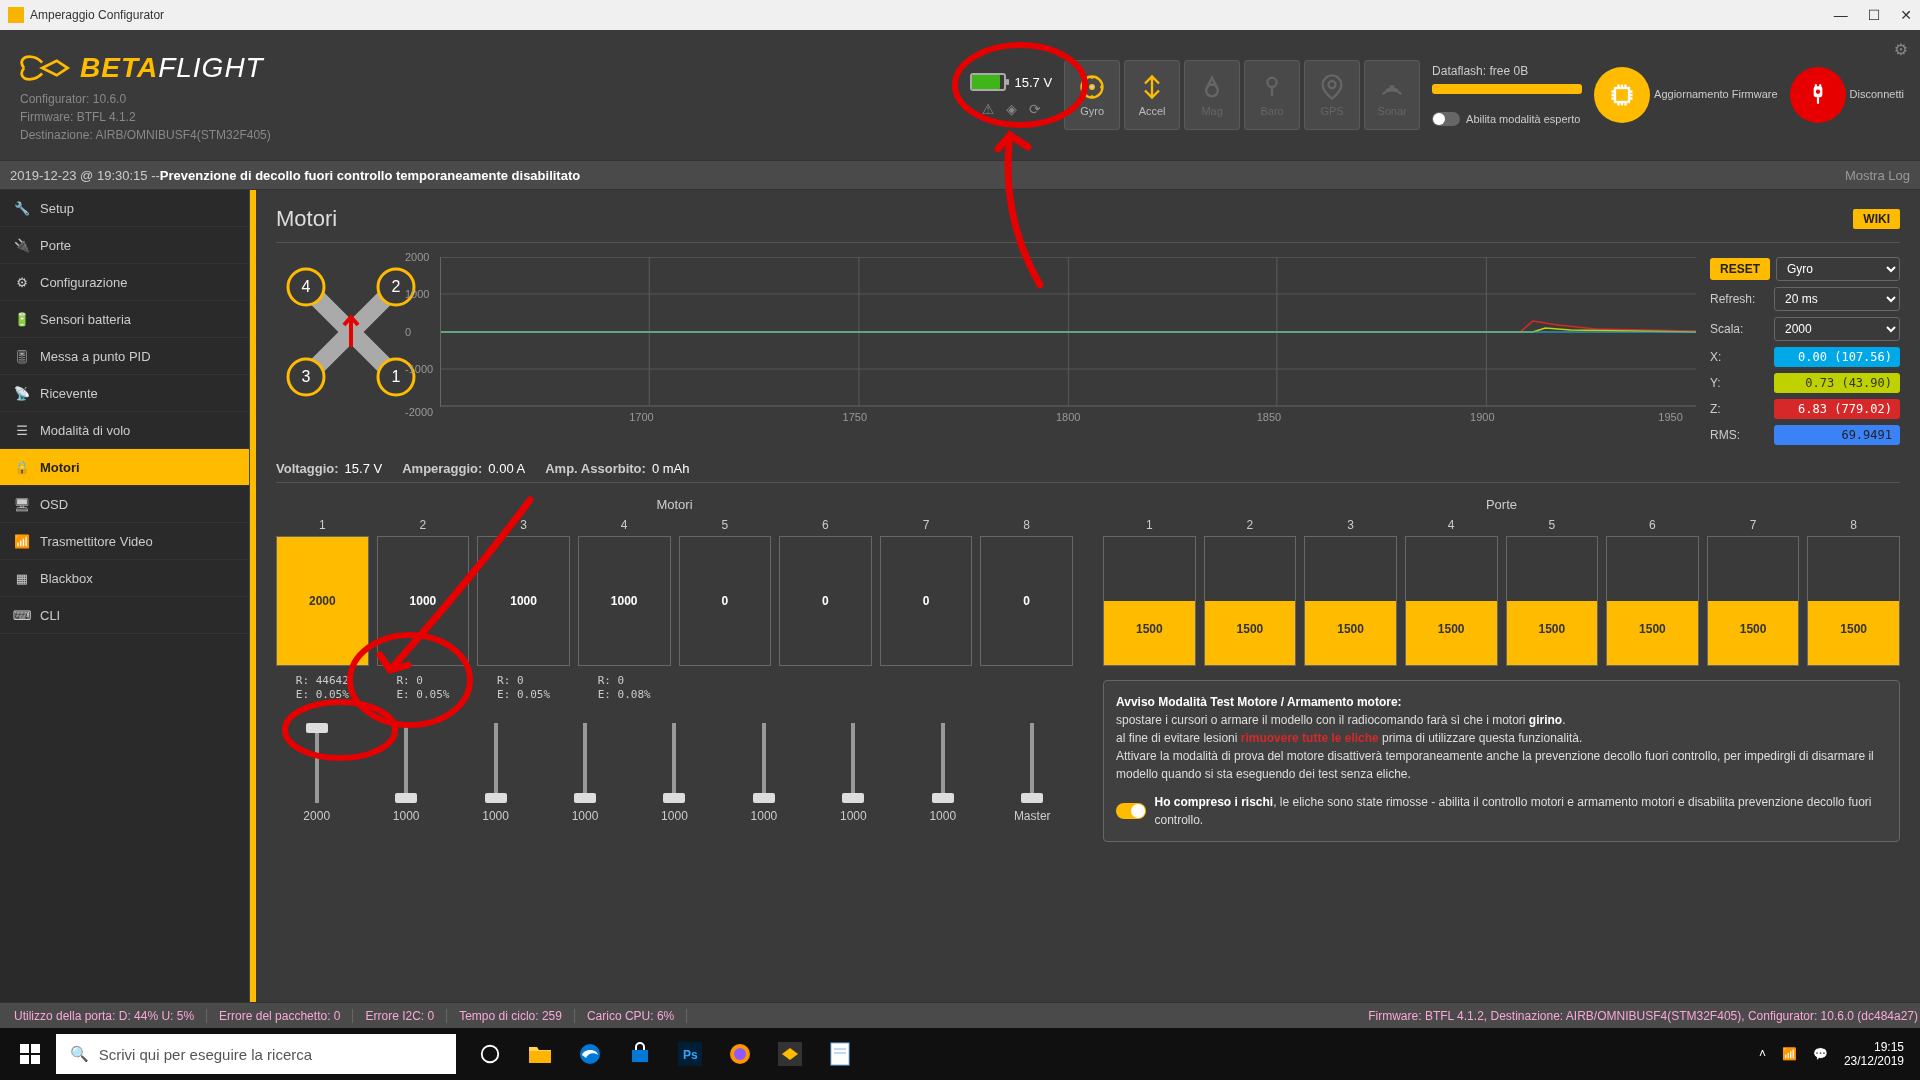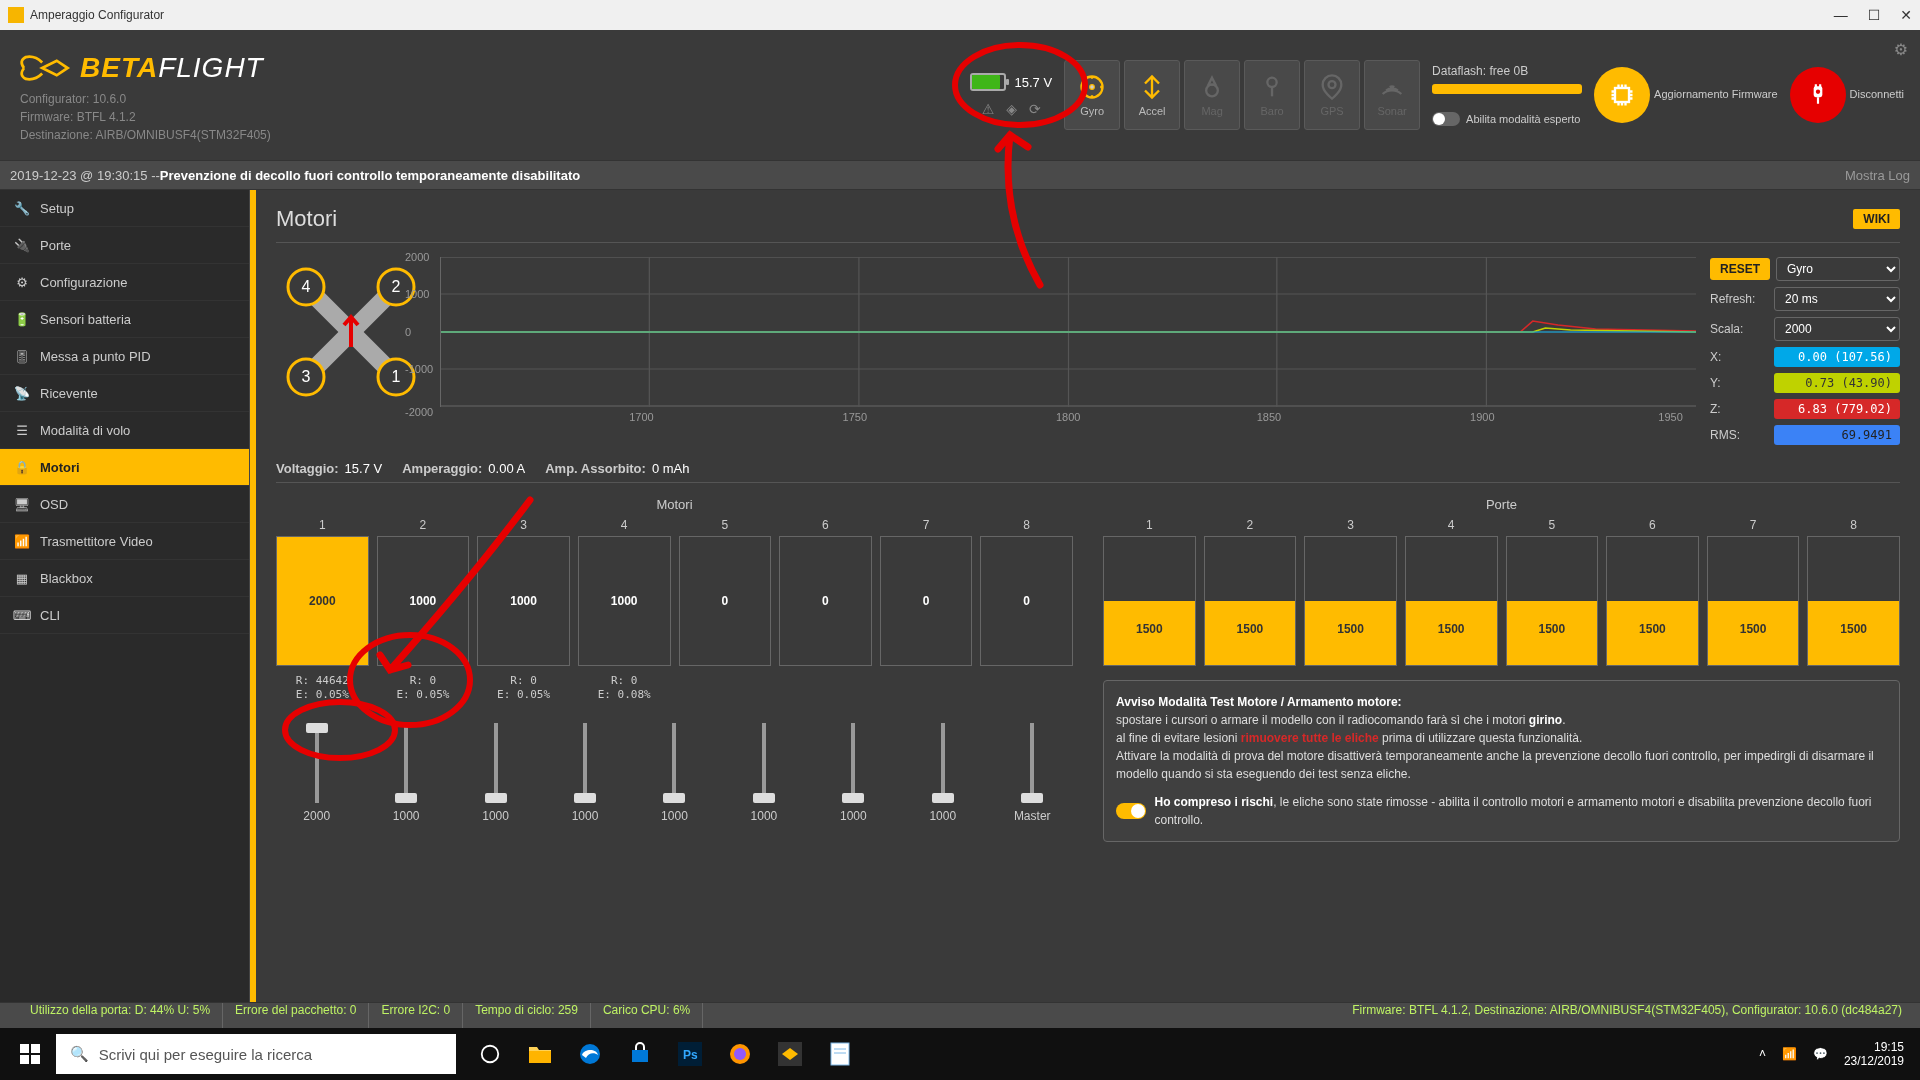--- a/index.html
+++ b/index.html
@@ -78,35 +78,35 @@
 .motors-section{display:flex;gap:30px}
 .motor-col{flex:1}
 .section-label{text-align:center;color:#ccc;font-size:13px;margin-bottom:6px}
 .bar-row{display:flex;gap:8px}
 .bar-unit{flex:1;display:flex;flex-direction:column;align-items:center;gap:4px}
 .bar-num{color:#ccc;font-size:12px}
 .bar-box{width:100%;height:130px;border:1px solid #666;position:relative;background:#3a3a3a;display:flex;align-items:flex-end}
 .bar-fill{width:100%;background:#ffbb00}
 .bar-val{position:absolute;width:100%;text-align:center;font-size:12px;font-weight:600;top:50%;transform:translateY(-50%)}
 .bar-fill-full .bar-val{color:#333}
-.re-text{font-size:11px;color:#ccc;text-align:center;line-height:1.3;margin-top:4px;font-family:monospace}
+.re-text{font-size:11px;color:#ccc;line-height:1.3;margin-top:4px;font-family:monospace}
 .slider-row{display:flex;gap:8px;margin-top:20px}
 .slider-unit{flex:1;display:flex;flex-direction:column;align-items:center;gap:6px}
 .slider-track{width:4px;height:80px;background:#999;position:relative}
 .slider-thumb{width:22px;height:10px;background:#ddd;position:absolute;left:-9px;border-radius:2px;cursor:pointer}
 .slider-val{font-size:12px;color:#ccc}
 .servo-col{flex:1}
 .warning-box{border:1px solid #666;border-radius:4px;padding:12px;margin-top:14px;background:#404040;font-size:12px;line-height:1.5;color:#ddd}
 .warning-box .wb-title{font-weight:700;color:#fff}
 .warning-box .wb-bold{font-weight:700;color:#fff}
 .warning-box .wb-danger{color:#d62828;font-weight:600}
 .understand-row{display:flex;align-items:center;gap:8px;margin-top:10px}
 .toggle-on{width:32px;height:16px;background:#ffbb00;border-radius:8px;position:relative;cursor:pointer}
 .toggle-on::after{content:"";position:absolute;width:14px;height:14px;background:#fff;border-radius:50%;top:1px;right:1px}
-.statusbar{height:26px;background:#4a4a4a;display:flex;padding:0 18px;font-size:12px;color:#bef264;border-top:1px solid #333}
+.statusbar{height:26px;background:#4a4a4a;display:flex;align-items:center;padding:0 2px;font-size:12px;color:#f9a8d4;border-top:1px solid #333}
 .statusbar .sb-cell{padding:0 12px;border-right:1px solid #666}
 .statusbar .sb-right{margin-left:auto}
 .taskbar{height:52px;background:#101010;display:flex;align-items:center;padding:0 6px;gap:2px}
 .tb-start{width:48px;height:48px;display:flex;align-items:center;justify-content:center;cursor:pointer}
 .tb-search{flex:0 0 400px;height:40px;background:#fff;display:flex;align-items:center;padding:0 14px;gap:10px;color:#555;font-size:15px}
 .tb-icons{display:flex;gap:2px;margin-left:8px}
 .tb-icon{width:48px;height:48px;display:flex;align-items:center;justify-content:center;cursor:pointer}
 .tb-tray{margin-left:auto;display:flex;align-items:center;gap:16px;color:#fff;padding-right:10px}
 .tb-clock{text-align:right;font-size:12px;line-height:1.2}
 .annot{position:absolute;pointer-events:none;z-index:50}

